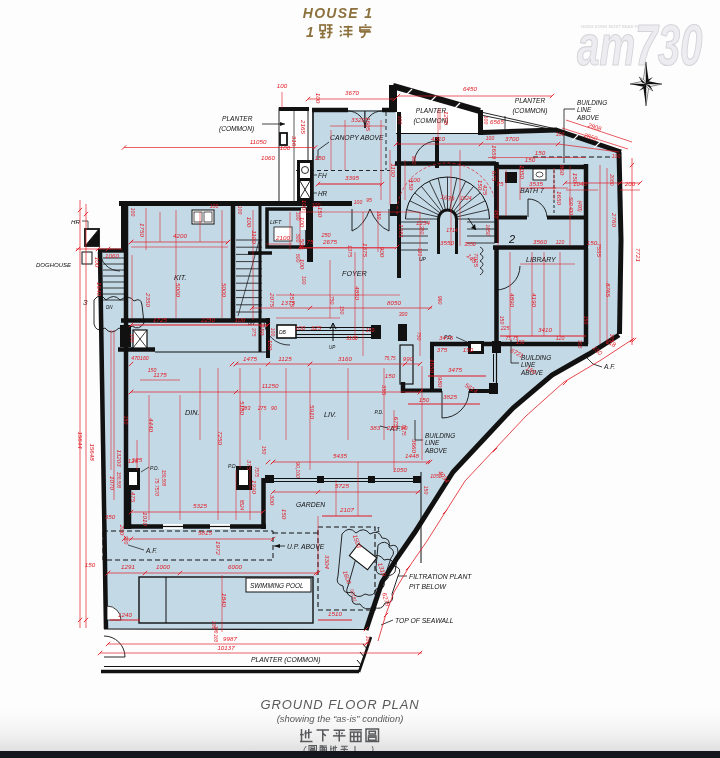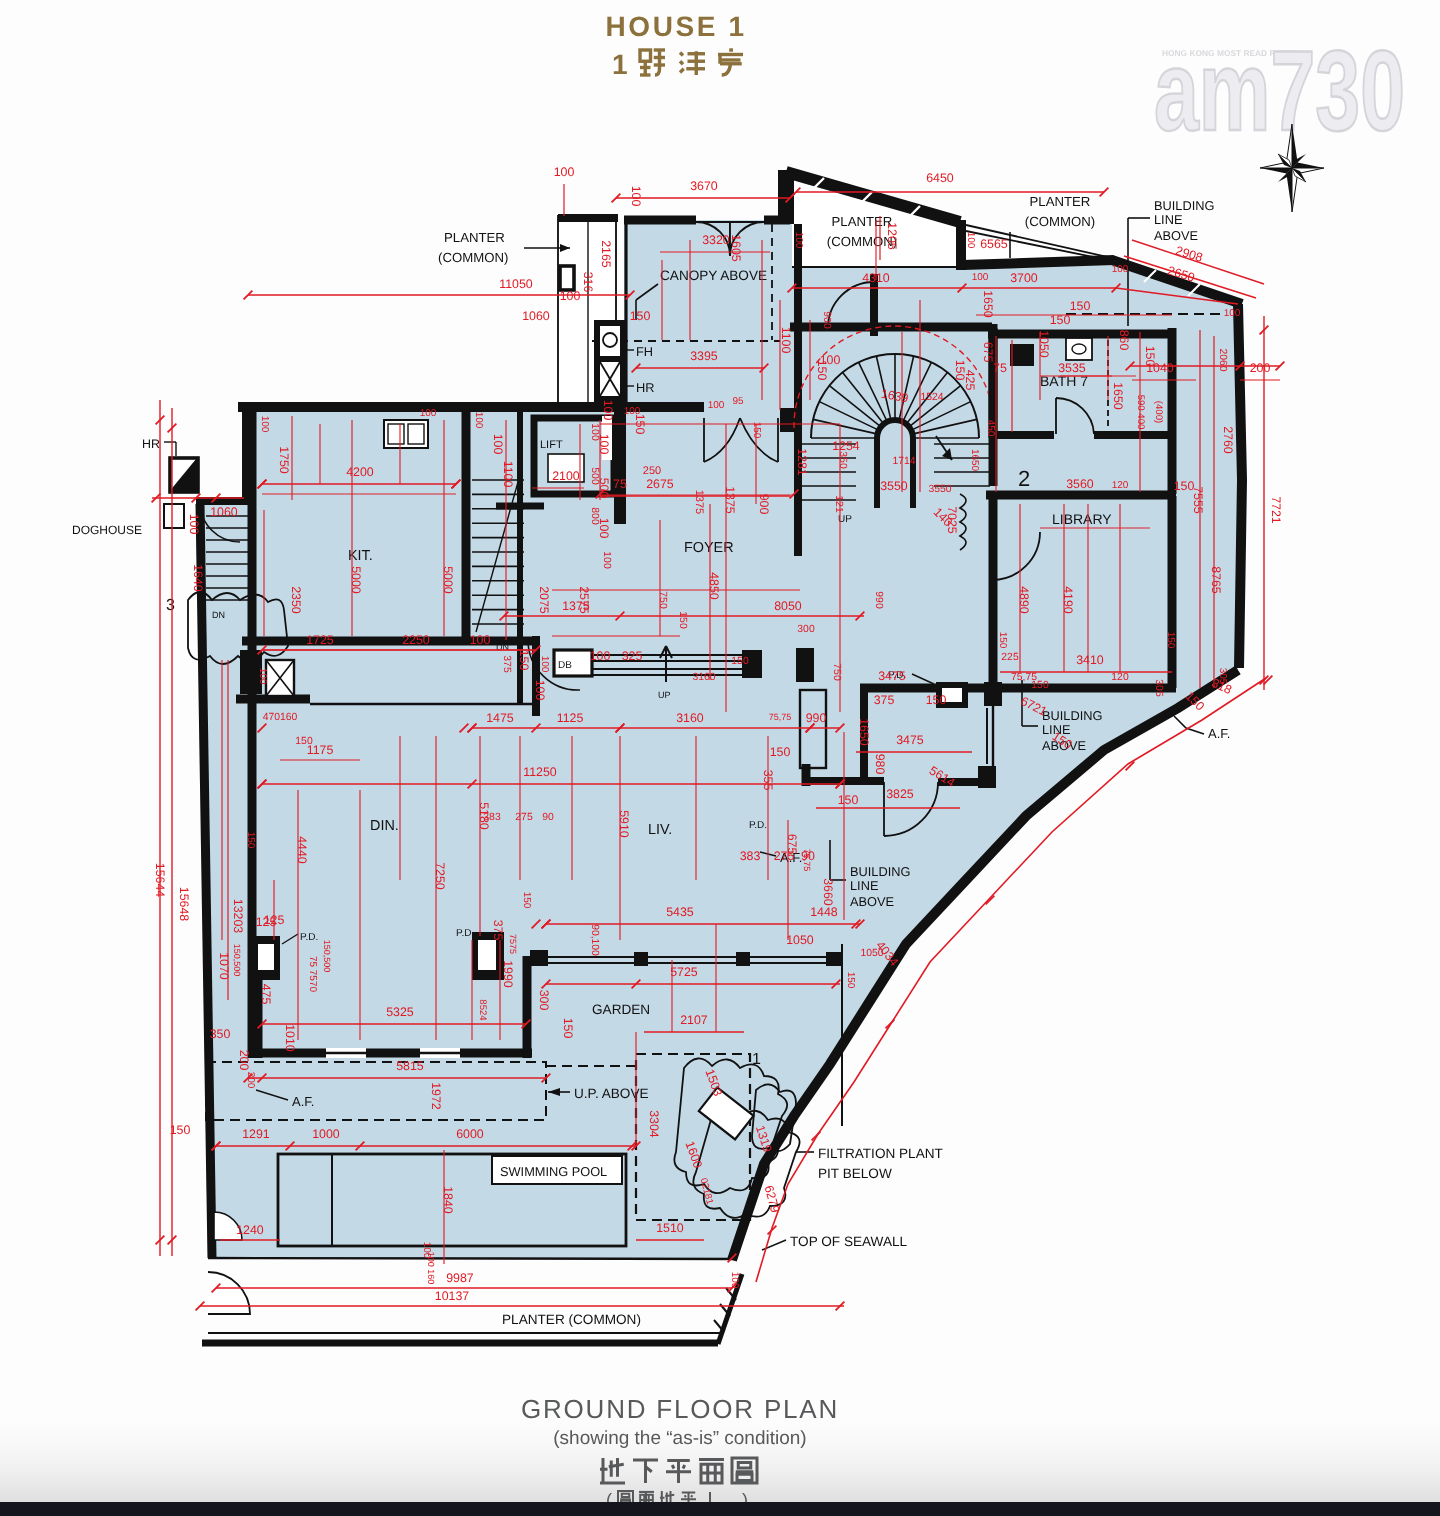--- a/index.html
+++ b/index.html
@@ -1,15 +1,15 @@
 <!DOCTYPE html>
 <html><head><meta charset="utf-8"><style>
 html,body{margin:0;padding:0;background:#fff;}
 *{font-family:"Liberation Sans",sans-serif;}
-#page{width:720px;height:758px;position:relative;overflow:hidden;}
+#page{width:720px;height:758px;position:relative;overflow:hidden;font-style:italic;}
 </style></head><body>
 <div id="page">
 <svg width="720" height="758" viewBox="0 0 720 758">
 <defs>
         <linearGradient id="gr" x1="0" y1="0" x2="0" y2="1">
 <stop offset="0" stop-color="#ffffff" stop-opacity="0"></stop>
           <stop offset="1" stop-color="#dededf"></stop>
 </linearGradient>
       </defs>
 <rect width="720" height="758" fill="#fdfdfd"></rect>

